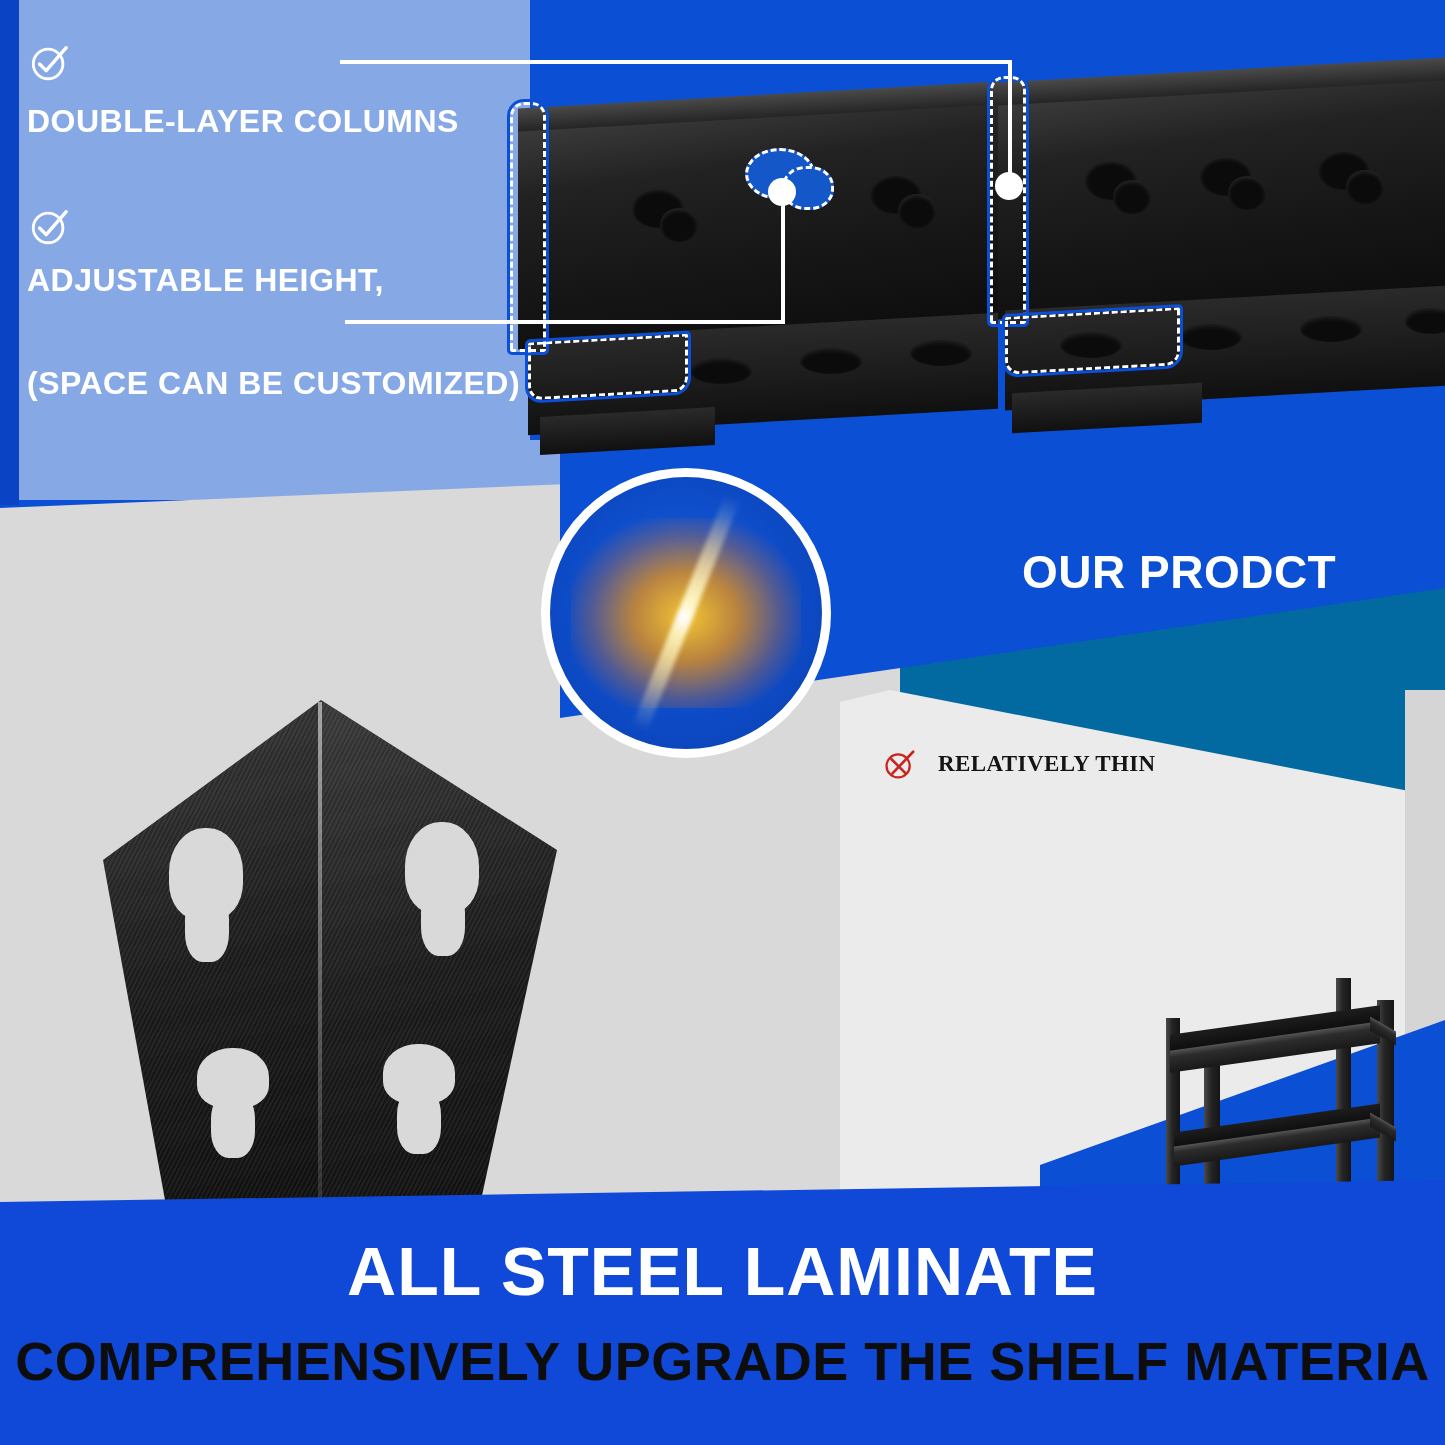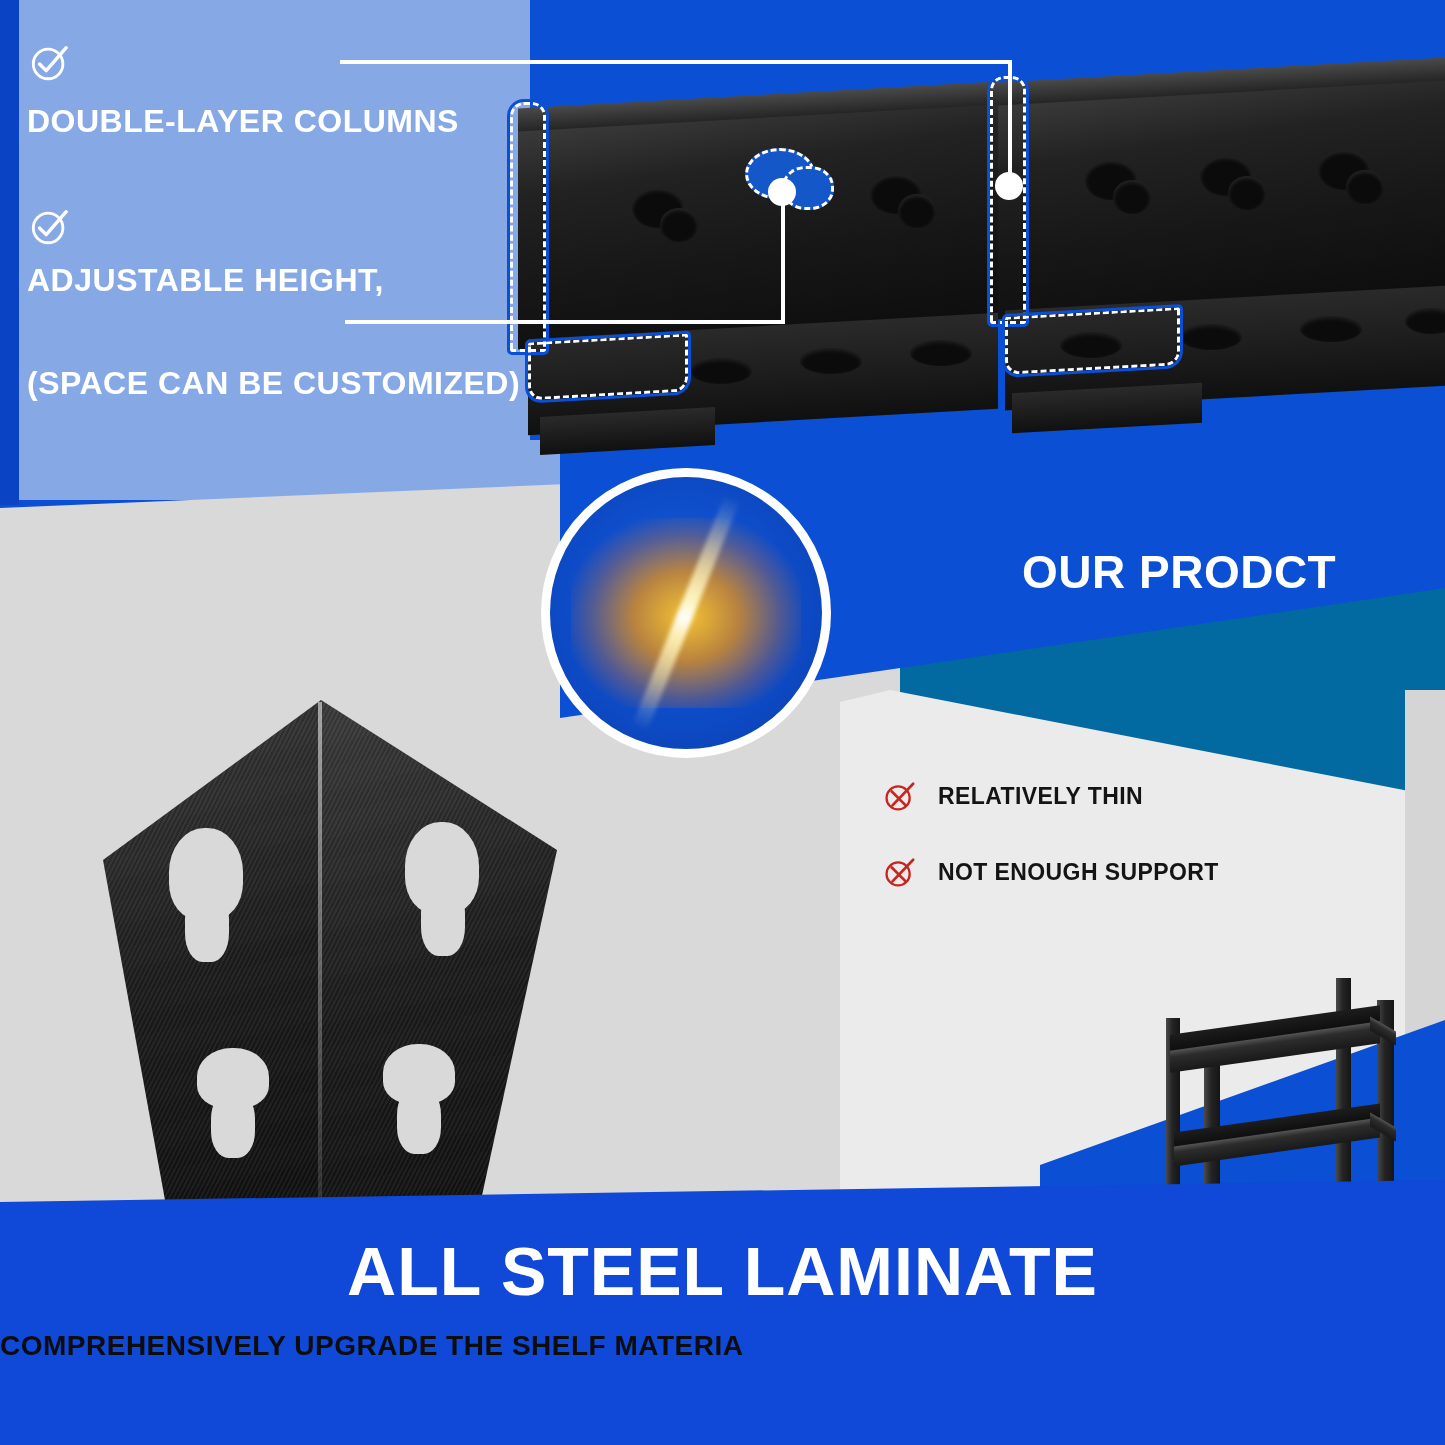--- a/index.html
+++ b/index.html
@@ -81,42 +81,42 @@
      text-shadow:0 3px 0 rgba(140,70,0,.55);}
 
   
   #others-title{position:absolute;left:38px;top:630px;font-size:46px;font-weight:bold;color:#101010;letter-spacing:.5px;}
   #our-title{position:absolute;left:1022px;top:545px;font-size:46px;font-weight:bold;color:#ffffff;letter-spacing:.5px;}
 
   
   .con-row{position:absolute;display:flex;align-items:center;gap:22px;}
   .x-ico{width:32px;height:32px;flex:0 0 32px;}
   .con-txt{font-size:23px;font-weight:bold;color:#141414;letter-spacing:.4px;white-space:nowrap;}
-  #con1{left:884px;top:780px;}
+  #con1{left:884px;top:748px;font-family:Liberation Serif, serif;}
   #con2{left:884px;top:856px;}
   #con3{left:884px;top:940px;}
 
   
   #bracket{position:absolute;left:85px;top:700px;width:470px;height:500px;}
   .br-face{position:absolute;background:
       repeating-linear-gradient(117deg,rgba(255,255,255,.05) 0 2px,rgba(0,0,0,.06) 2px 4px),
       linear-gradient(160deg,#3b3b3b,#1b1b1b 55%,#101010);}
   .br-hole{position:absolute;background:#d9d9d9;}
 
   
   #shelf{position:absolute;left:1130px;top:978px;width:280px;height:455px;}
   .sh-post{position:absolute;background:linear-gradient(90deg,#4a4a4a,#242424 45%,#151515);}
   .sh-deck{position:absolute;background:linear-gradient(180deg,#555 0%,#2c2c2c 30%,#191919 100%);}
   .sh-deck-top{position:absolute;background:linear-gradient(180deg,#1d1d1d,#0d0d0d);}
 
   
   #banner-title{position:absolute;left:0;top:1232px;width:1445px;text-align:center;
       font-size:68px;font-weight:bold;color:#ffffff;letter-spacing:1px;}
-  #banner-sub{position:absolute;left:0;top:1330px;width:1445px;text-align:left;
-      font-size:28px;font-weight:bold;color:#0d0d0d;letter-spacing:.5px;}
+  #banner-sub{position:absolute;left:0;top:1330px;width:1445px;text-align:center;
+      font-size:54px;font-weight:bold;color:#0d0d0d;letter-spacing:.5px;}
 </style>
 </head>
 <body>
 
 <div id="stage">
 
   <div class="bg" id="top-photo-bg"></div>
   <div class="bg" id="top-left-panel"></div>
   <div class="bg" id="top-left-panel-skew"></div>
   <div class="bg" id="left-dark-strip"></div>
@@ -216,28 +216,20 @@
   </div>
 
   <div class="con-row" id="con1">
     <svg class="x-ico" viewBox="0 0 34 34">
       <circle cx="15" cy="19" r="12.3" fill="none" stroke="#c8251f" stroke-width="2.4"></circle>
       <path d="M8 12 L23 27" stroke="#c8251f" stroke-width="2.8" stroke-linecap="round"></path>
       <path d="M9 27 L31 4" stroke="#c8251f" stroke-width="2.8" stroke-linecap="round"></path>
     </svg>
     <span class="con-txt">RELATIVELY THIN</span>
   </div>
-  <div class="con-row" id="con2">
-    <svg class="x-ico" viewBox="0 0 34 34">
-      <circle cx="15" cy="19" r="12.3" fill="none" stroke="#c8251f" stroke-width="2.4"></circle>
-      <path d="M8 12 L23 27" stroke="#c8251f" stroke-width="2.8" stroke-linecap="round"></path>
-      <path d="M9 27 L31 4" stroke="#c8251f" stroke-width="2.8" stroke-linecap="round"></path>
-    </svg>
-    <span class="con-txt">NOT ENOUGH SUPPORT</span>
-  </div>
 
   <div class="bg" id="shelf-blue-band"></div>
 
   <div id="shelf">
 
     <div class="sh-post" style="left:206px; top:0;   width:15px; height:390px;"></div>
     <div class="sh-post" style="left:36px;  top:40px;width:14px; height:382px;"></div>
 
     <div class="sh-post" style="left:247px; top:22px;width:17px; height:412px;"></div>
     <div class="sh-post" style="left:74px;  top:62px;width:16px; height:400px;"></div>

